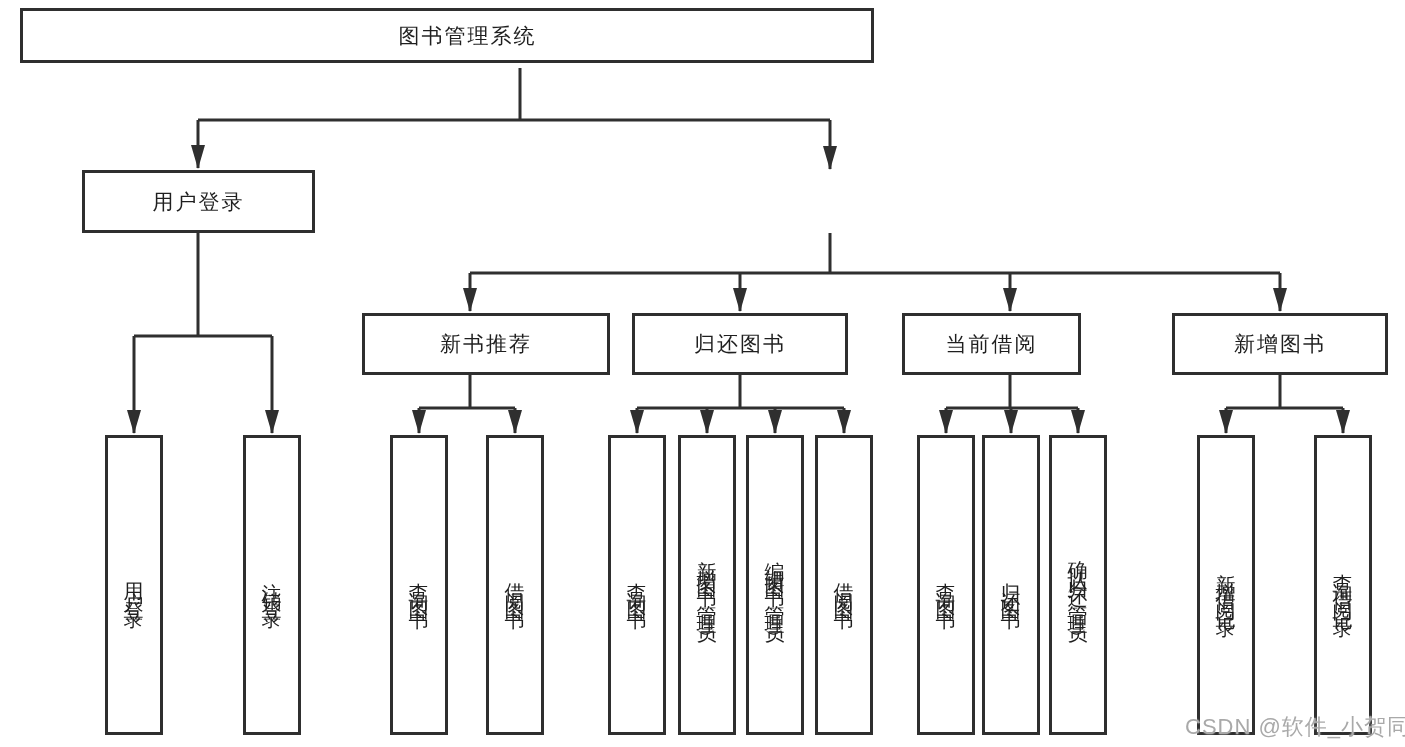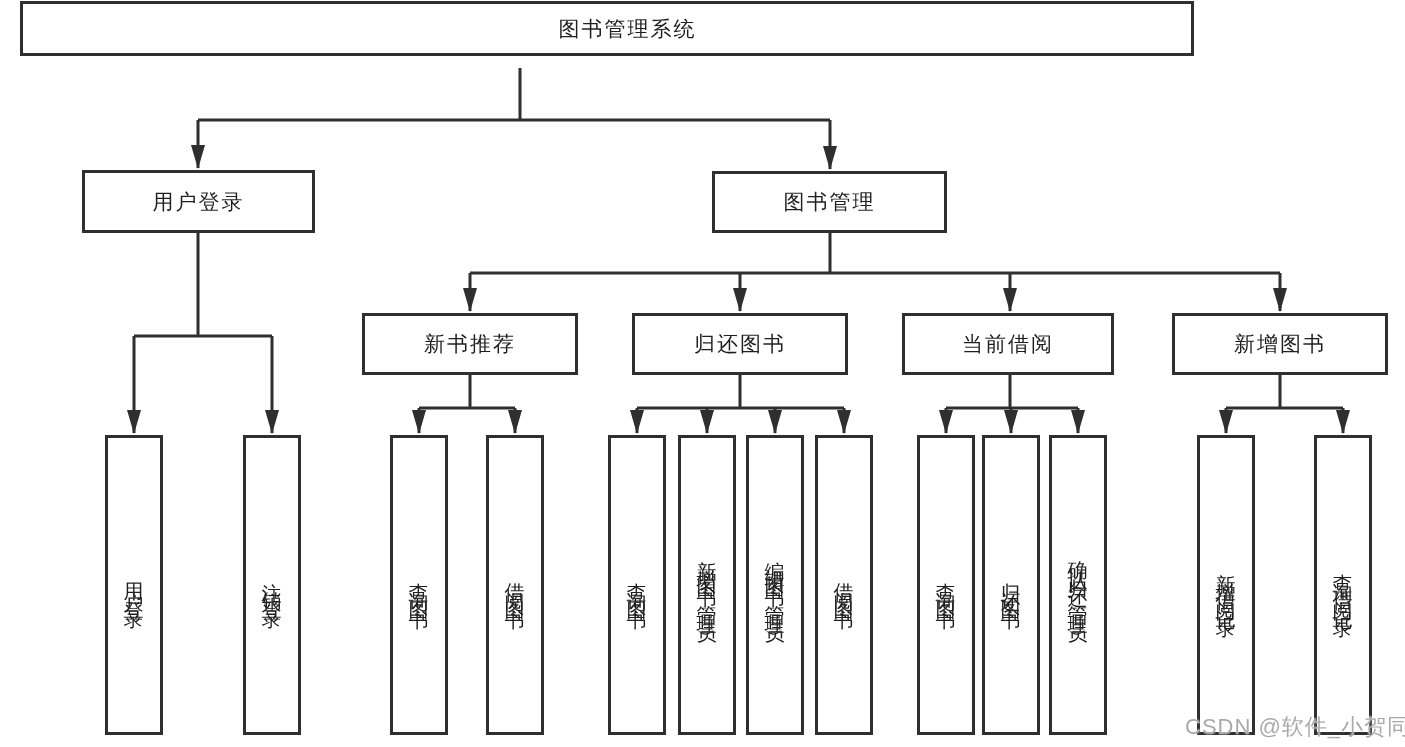--- a/index.html
+++ b/index.html
@@ -109,38 +109,35 @@
     <line x1="707" y1="408" x2="707" y2="433" marker-end="url(#arrow)"></line>
     <line x1="775" y1="408" x2="775" y2="433" marker-end="url(#arrow)"></line>
     <line x1="844" y1="408" x2="844" y2="433" marker-end="url(#arrow)"></line>
     <line x1="946" y1="408" x2="946" y2="433" marker-end="url(#arrow)"></line>
     <line x1="1011" y1="408" x2="1011" y2="433" marker-end="url(#arrow)"></line>
     <line x1="1078" y1="408" x2="1078" y2="433" marker-end="url(#arrow)"></line>
     <line x1="1226" y1="408" x2="1226" y2="433" marker-end="url(#arrow)"></line>
     <line x1="1343" y1="408" x2="1343" y2="433" marker-end="url(#arrow)"></line>
   </svg>
 
-  <div class="hbox" style="left:20px; top:1px; width:1174px; height:55px;padding-left:41px;">
+  <div class="hbox" style="left:20px; top:8px; width:854px; height:55px;padding-left:41px;">
     <span>图书管理系统</span>
   </div>
 
   <div class="hbox" style="left:82px; top:170px; width:233px; height:63px;">
     <span>用户登录</span>
   </div>
-  <div class="hbox" style="left:712px; top:171px; width:235px; height:62px;">
-    <span>图书管理</span>
-  </div>
 
-  <div class="hbox" style="left:362px; top:313px; width:216px; height:62px;">
+  <div class="hbox" style="left:362px; top:313px; width:248px; height:62px;">
     <span>新书推荐</span>
   </div>
   <div class="hbox" style="left:632px; top:313px; width:216px; height:62px;">
     <span>归还图书</span>
   </div>
-  <div class="hbox" style="left:902px; top:313px; width:212px; height:62px;">
+  <div class="hbox" style="left:902px; top:313px; width:179px; height:62px;">
     <span>当前借阅</span>
   </div>
   <div class="hbox" style="left:1172px; top:313px; width:216px; height:62px;">
     <span>新增图书</span>
   </div>
 
   <div class="vbox" style="left:105px; top:435px;">
     <span>用户登录</span>
   </div>
   <div class="vbox" style="left:243px; top:435px;">

